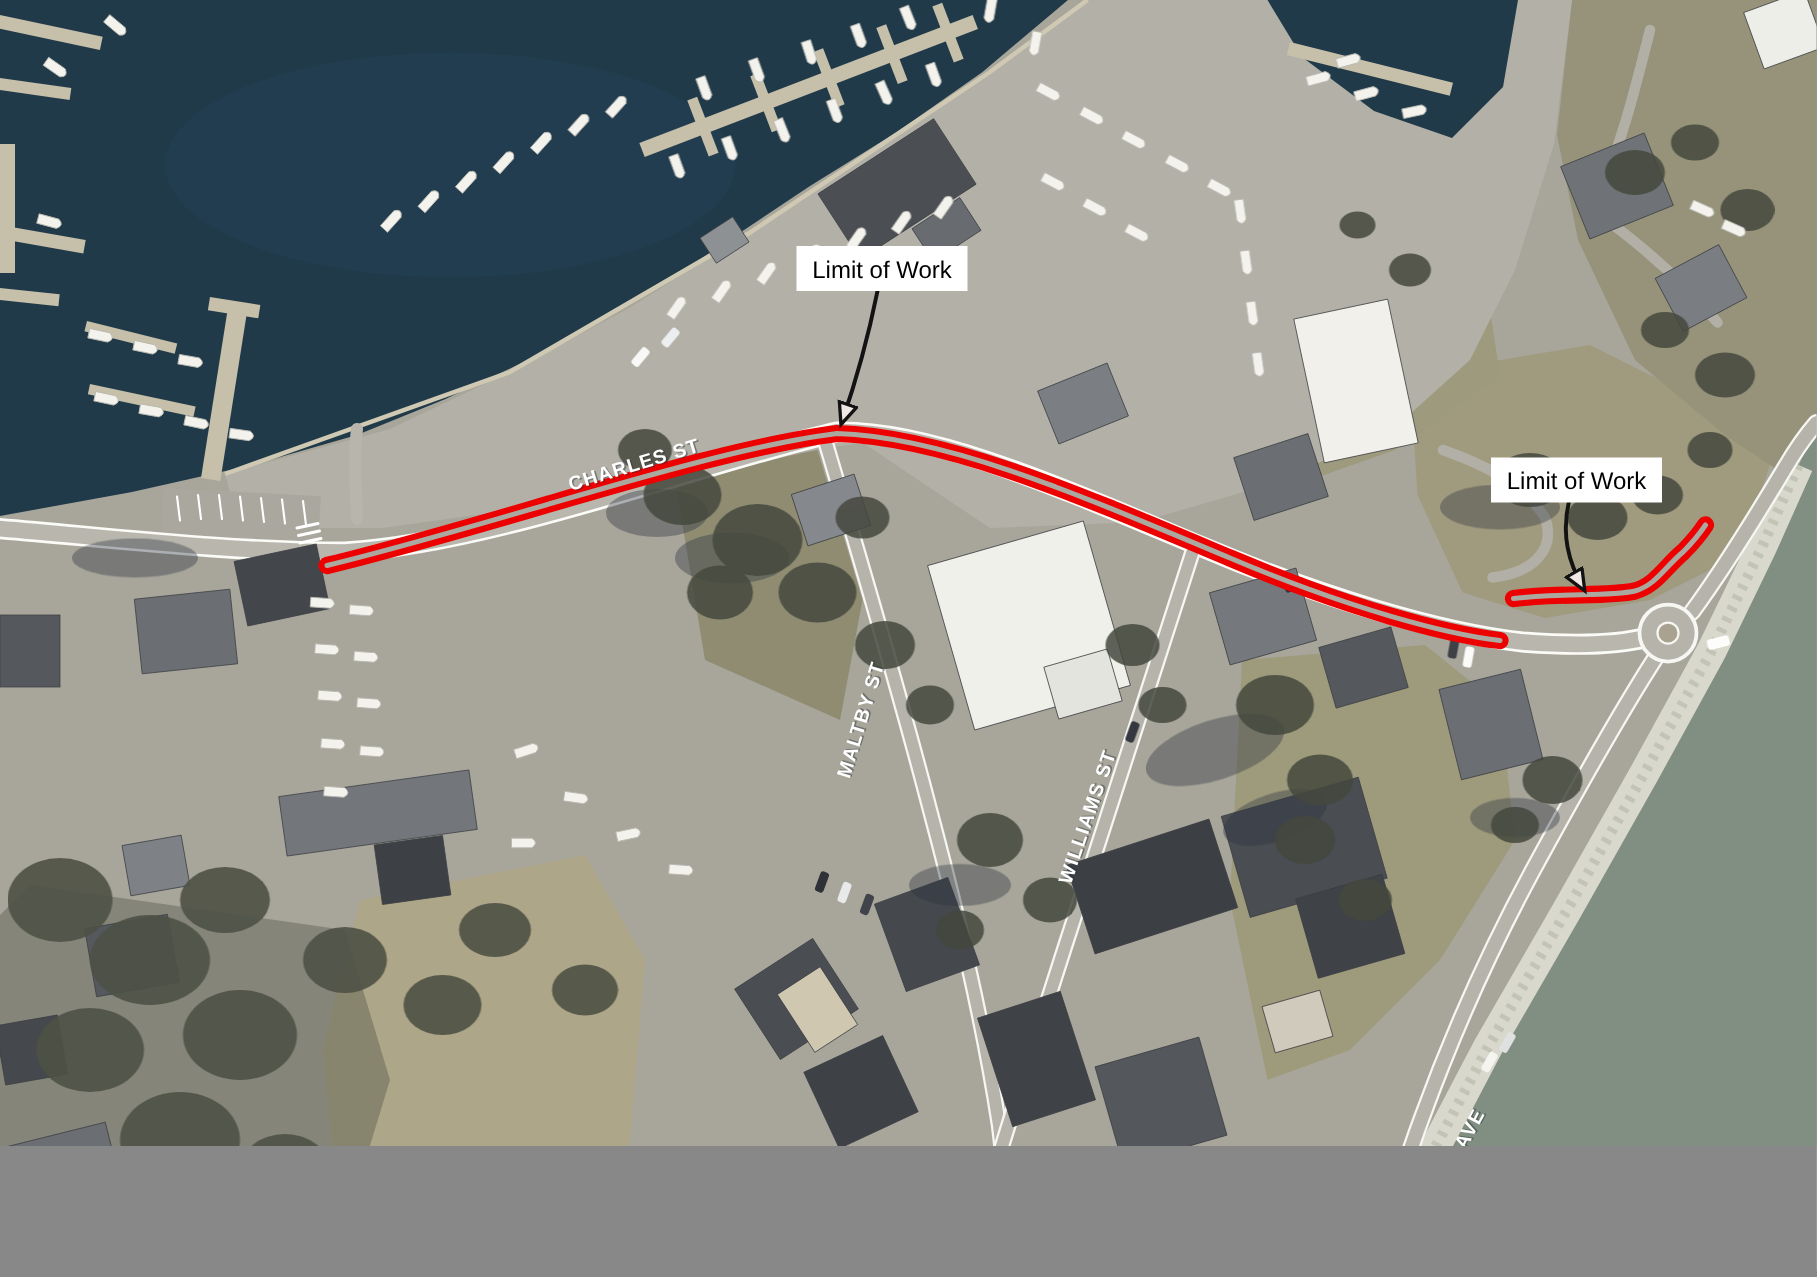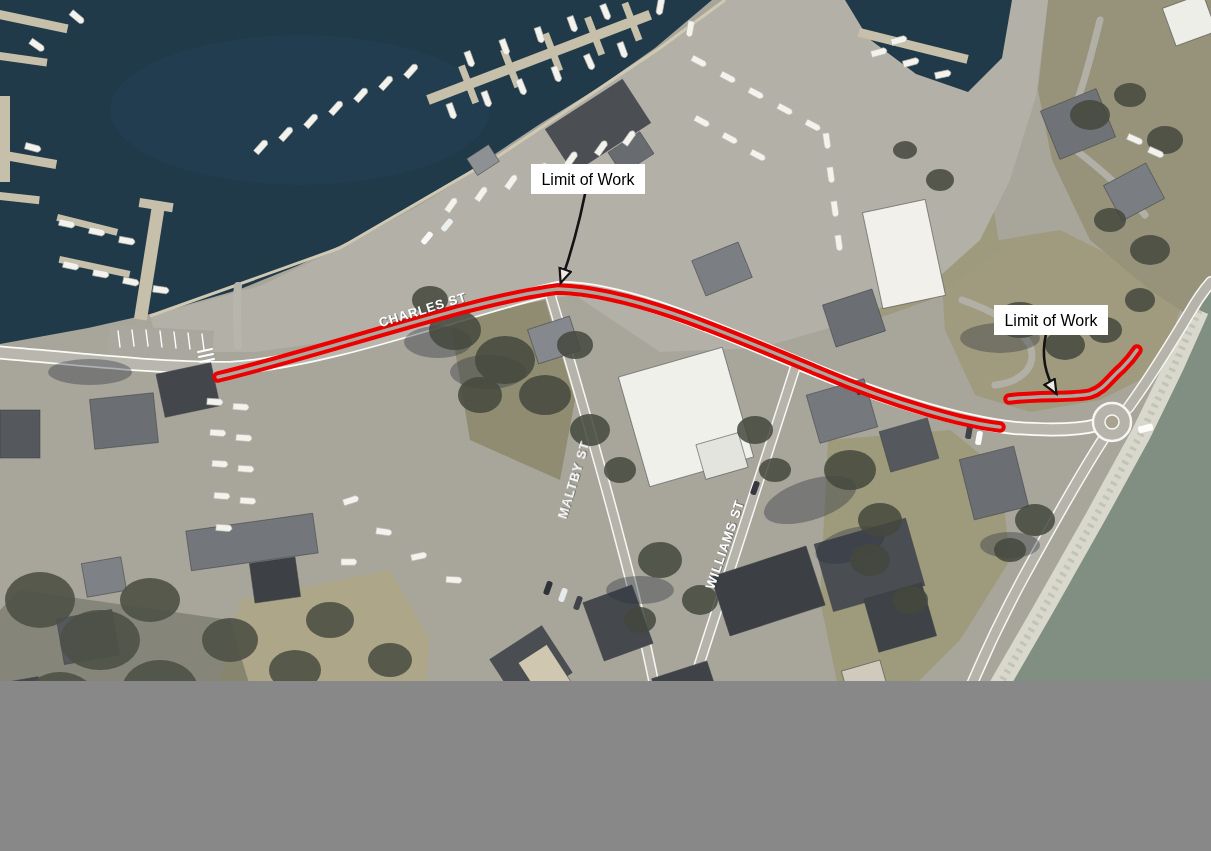--- a/index.html
+++ b/index.html
@@ -1,16 +1,16 @@
 <!DOCTYPE html>
 <html><head>
 <meta charset="utf-8">
 <style>
   html,body{margin:0;padding:0;background:#888;}
-  #stage{width:1211px;height:681px;position:relative;overflow:hidden;font-family:"Liberation Sans",sans-serif;}
+  #stage{width:1211px;height:764px;position:relative;overflow:hidden;font-family:"Liberation Sans",sans-serif;}
   svg{display:block}
   .lbl{font-family:"Liberation Sans",sans-serif;font-size:16px;fill:#000;}
   .street{font-family:"Liberation Sans",sans-serif;font-size:13px;font-weight:700;letter-spacing:.8px;}
   .street-sh{fill:#2c3338;opacity:.45;}
 </style>
 </head>
 <body>
 
 <div id="stage">
 <svg width="1211" height="851" viewBox="0 0 1211 851">

